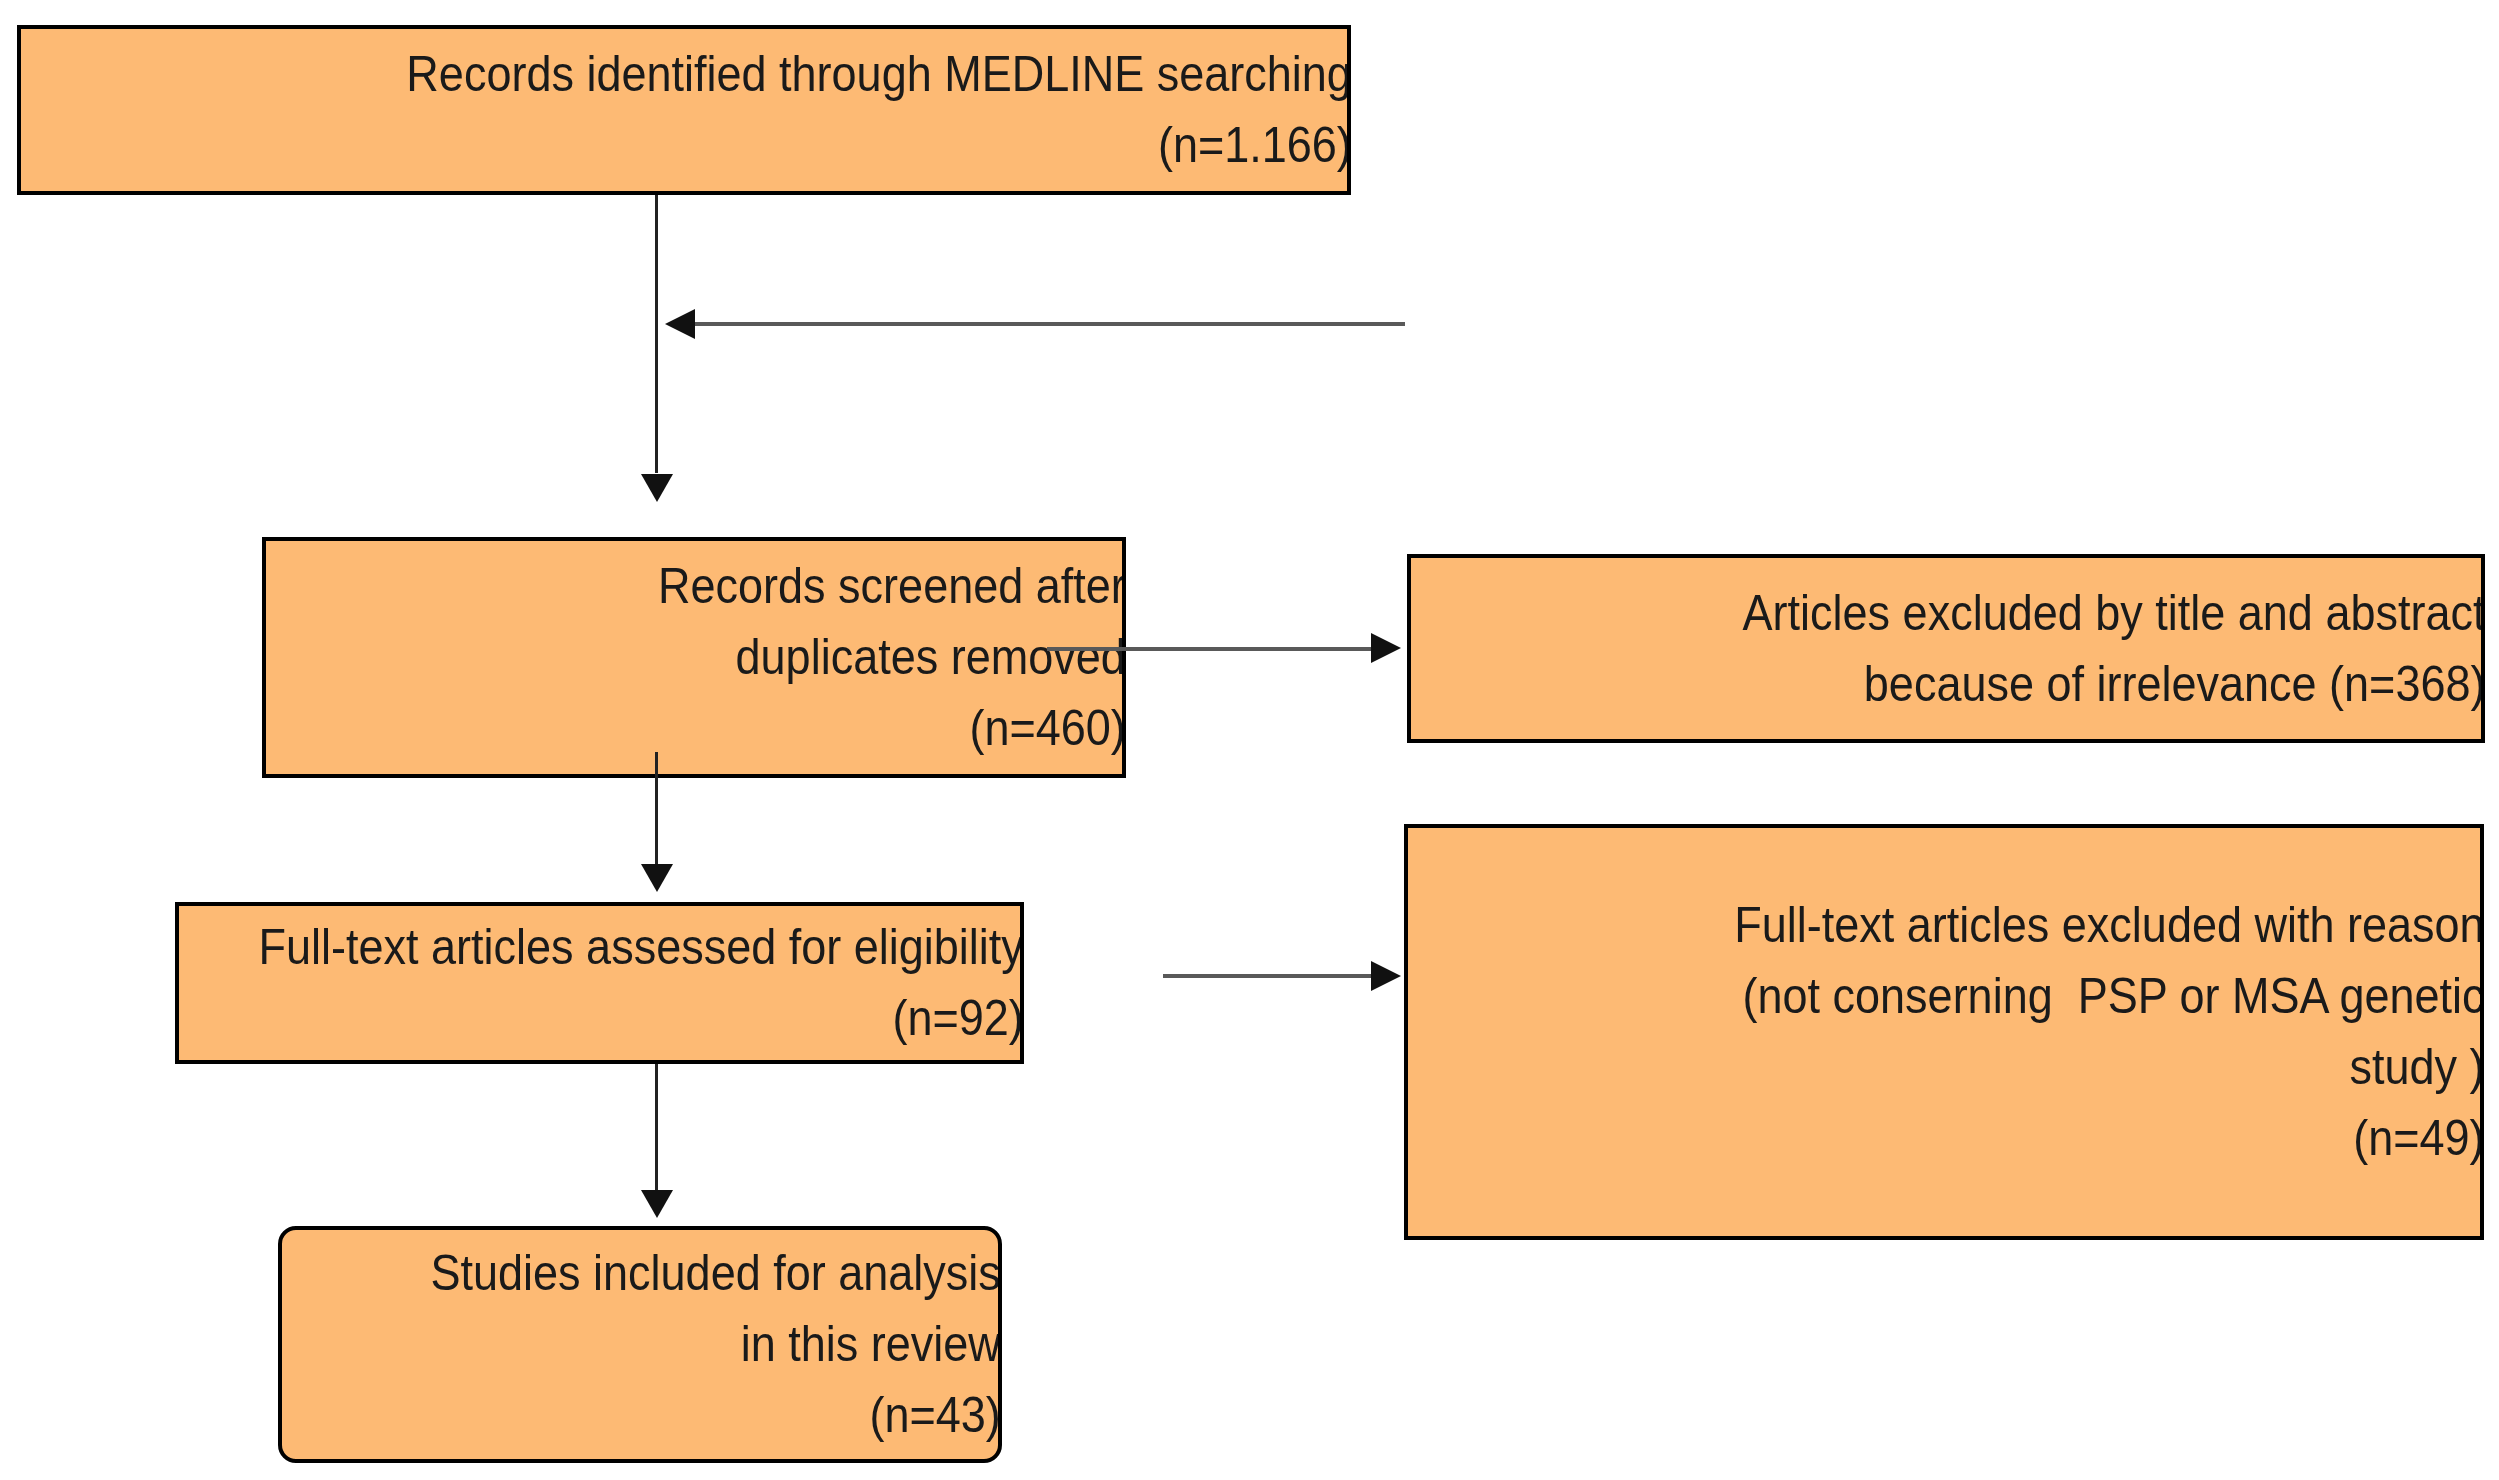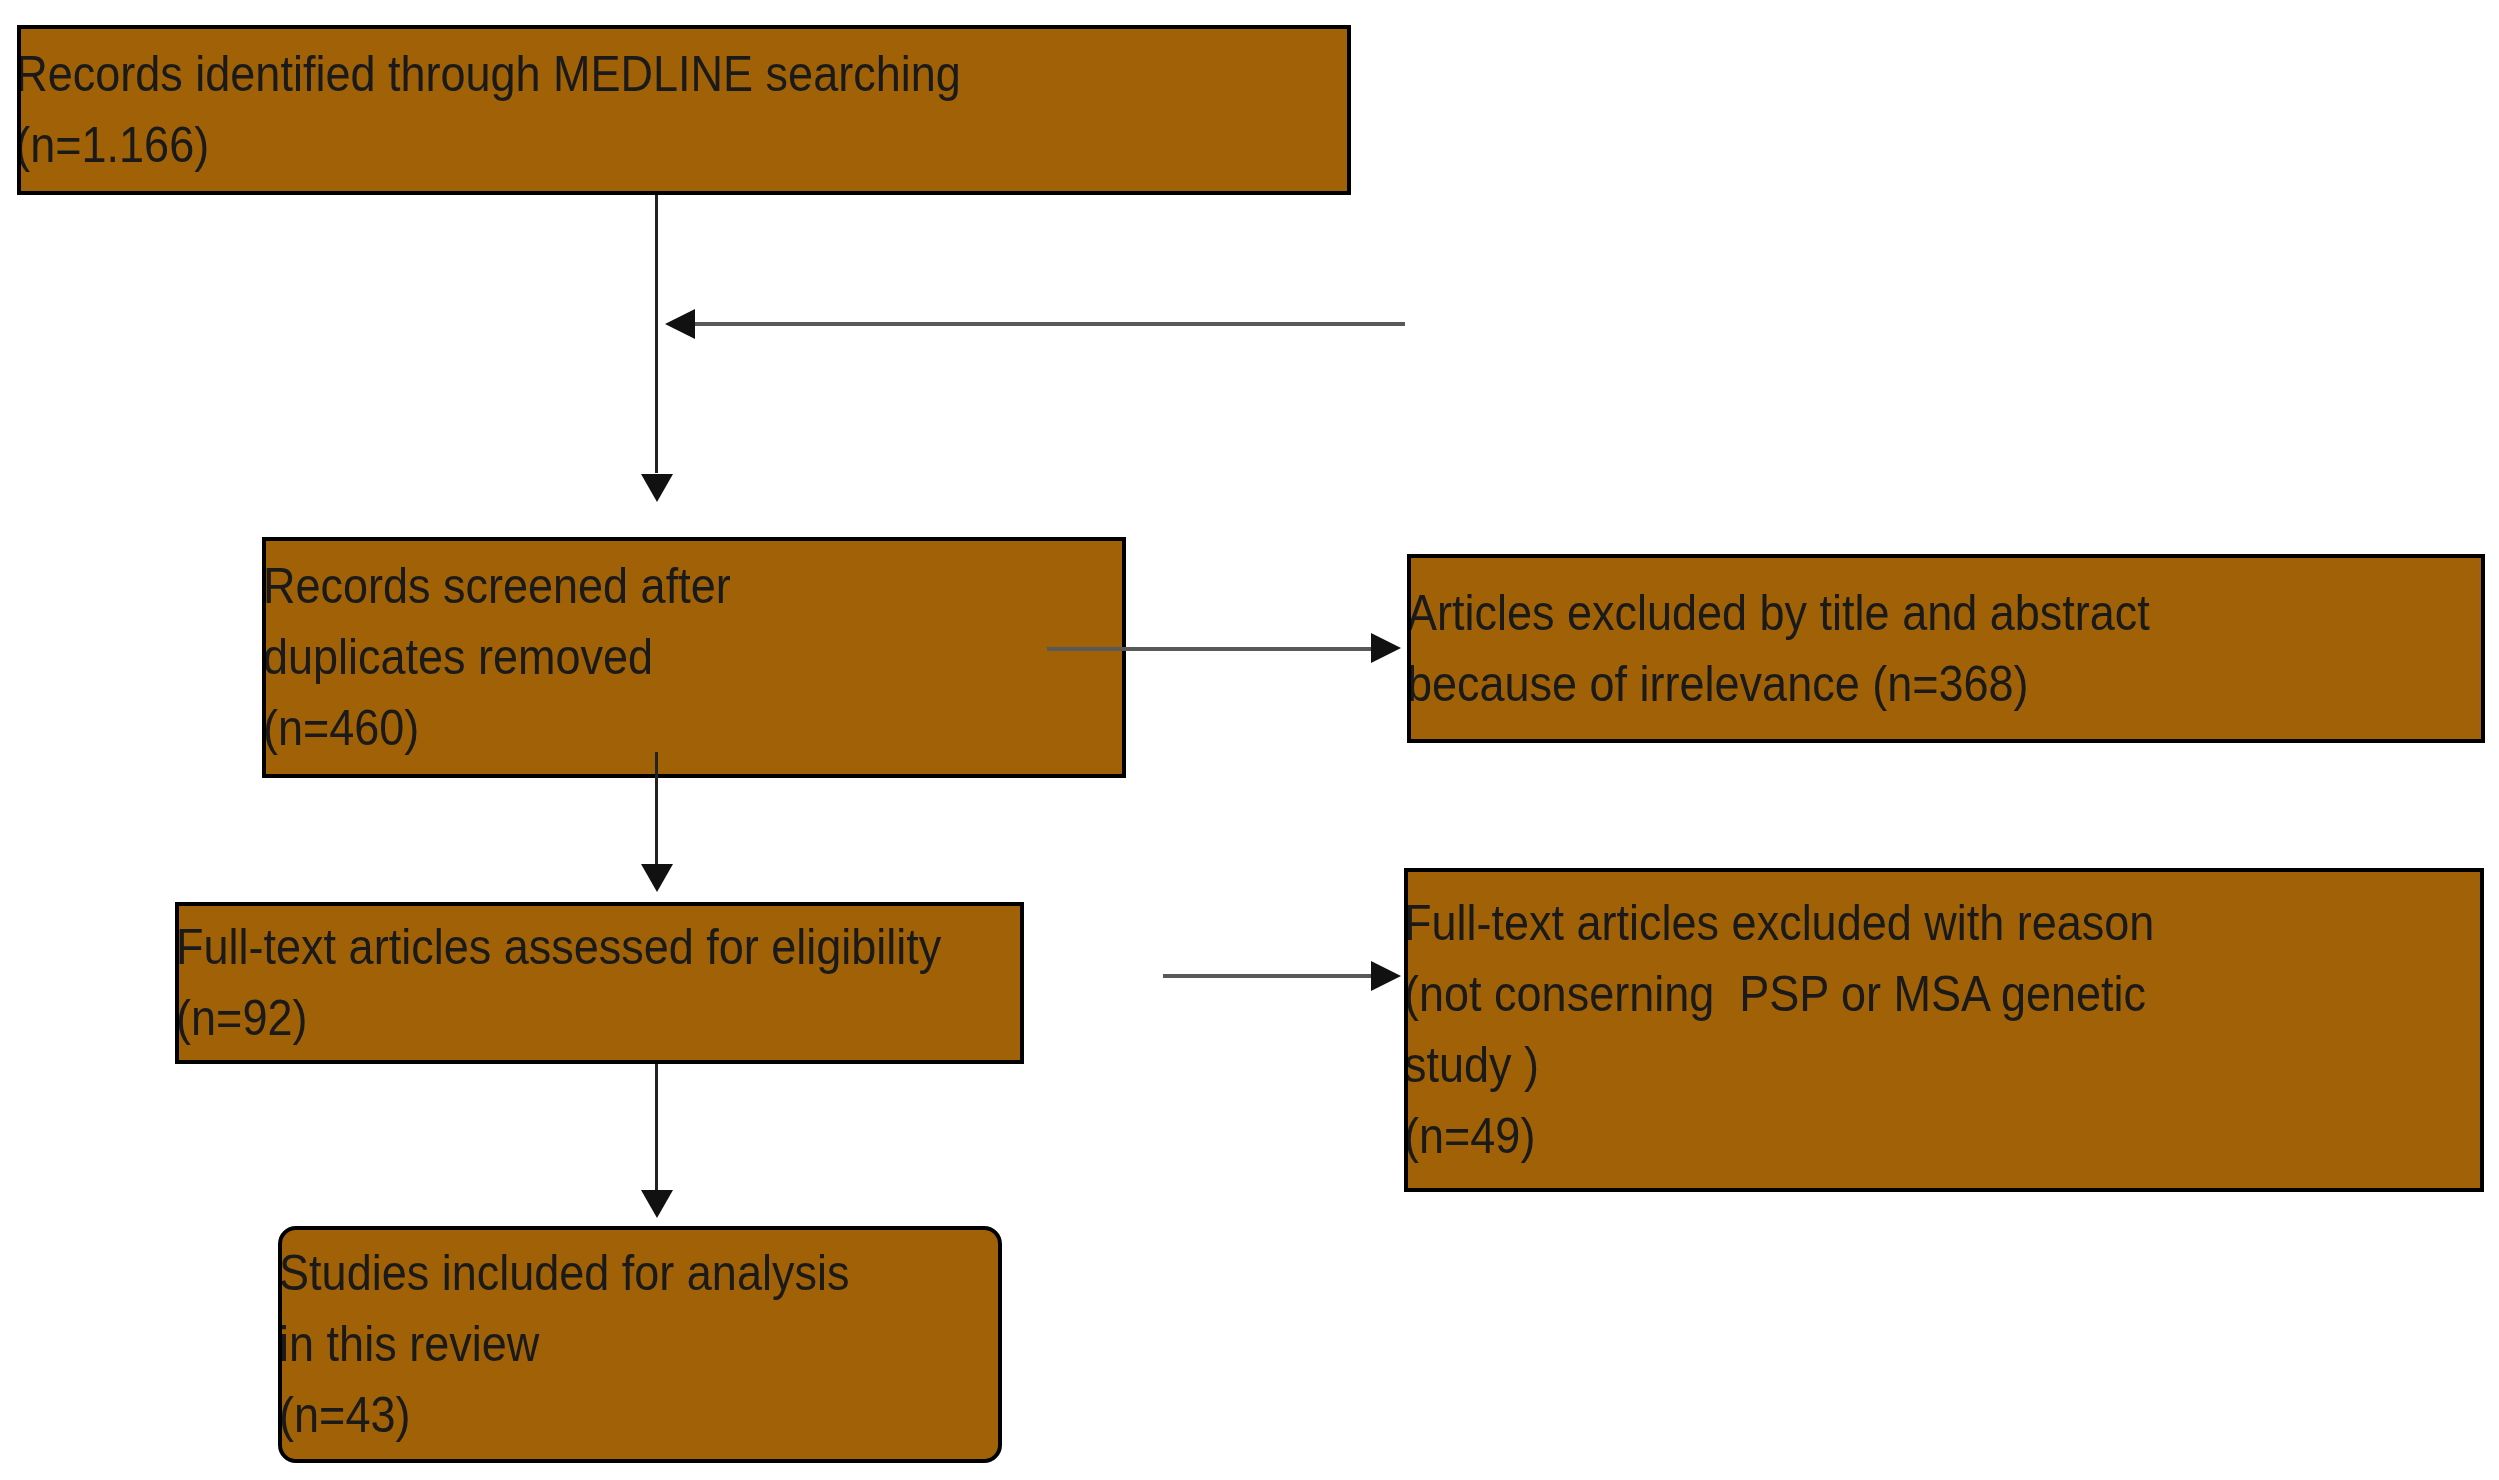--- a/index.html
+++ b/index.html
@@ -11,25 +11,25 @@
   #canvas {
     position: relative;
     width: 2500px;
     height: 1481px;
     background: #ffffff;
     overflow: hidden;
   }
   .box {
     position: absolute;
     border: 4.2px solid #000000;
-    background: #a16207;
+    background: #fdba74;
     display: flex;
     align-items: center;
     justify-content: center;
-    text-align: left;
+    text-align: right;
     overflow: hidden;
     box-sizing: border-box;
   }
   .box-text {
     flex: none;
     width: 112%;
     transform: scaleX(0.9);
     transform-origin: center;
     color: #1a1a1a;
     font-size: 50px;
@@ -98,21 +98,21 @@
     </div>
   </div>
 
   <div class="box" style="left:175px; top:902px; width:849px; height:162px;">
     <div class="box-text">
       <div class="line">Full-text articles assessed for eligibility</div>
       <div class="line">(n=92)</div>
     </div>
   </div>
 
-  <div class="box" style="left:1404px; top:868px; width:1080px; height:324px;">
+  <div class="box" style="left:1404px; top:824px; width:1080px; height:416px;">
     <div class="box-text">
       <div class="line">Full-text articles excluded with reason</div>
       <div class="line">(not conserning  PSP or MSA genetic</div>
       <div class="line">study )</div>
       <div class="line">(n=49)</div>
     </div>
   </div>
 
   <div class="box" style="left:278px; top:1226px; width:724px; height:237px;border-radius:18px;">
     <div class="box-text">

